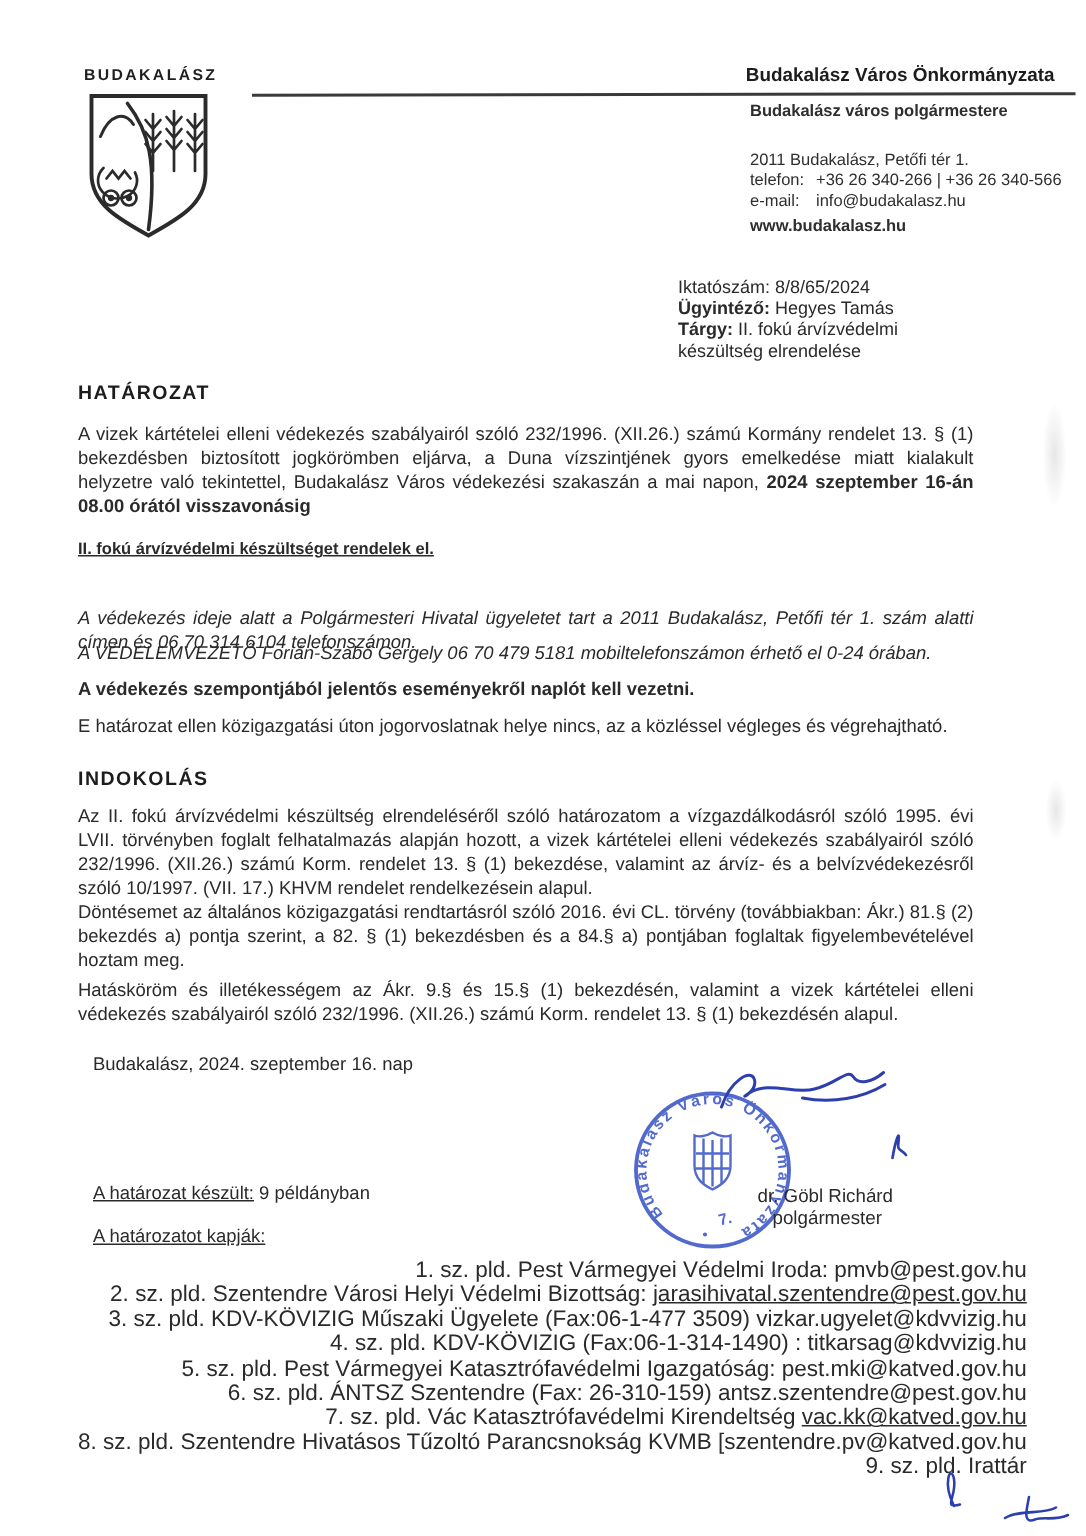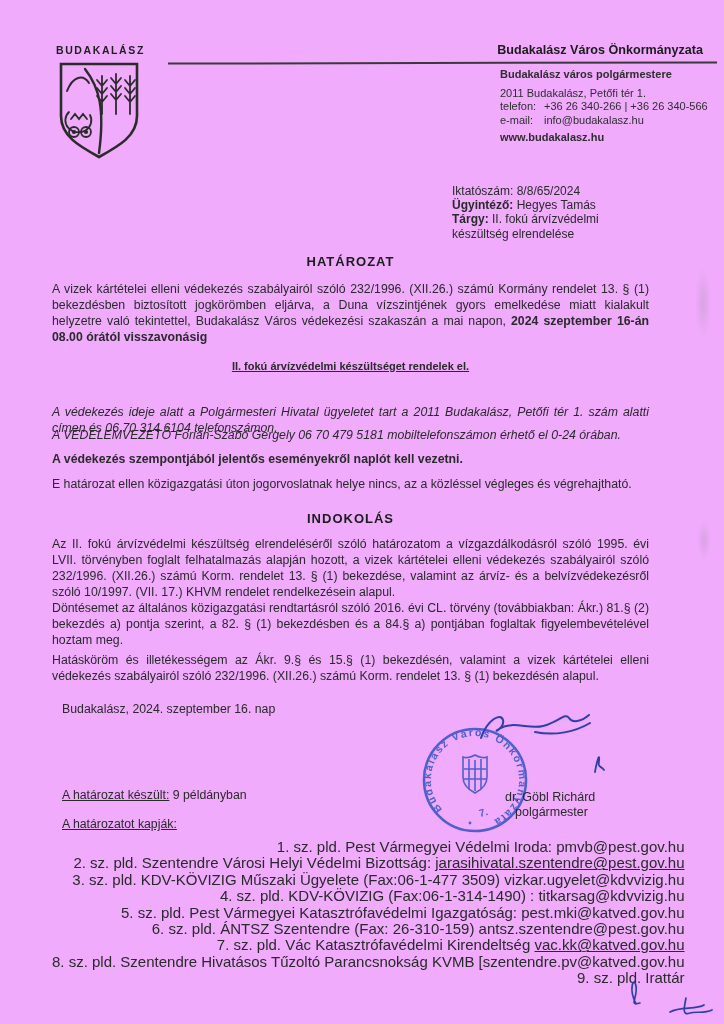--- a/index.html
+++ b/index.html
@@ -1,36 +1,36 @@
 <!DOCTYPE html>
 <html><head>
 <meta charset="utf-8">
 <style>
   html,body{margin:0;padding:0;background:#e8e8e8;}
   .page{
     position:relative;width:724px;height:1024px;margin:0 auto;
-    background:#f0abfc;overflow:hidden;
+    background:#ffffff;overflow:hidden;
     font-family:"Liberation Sans",sans-serif;color:#2a2a2a;
     font-size:12.3px;line-height:16px;
   }
   .abs{position:absolute;}
   .b{font-weight:bold;}
   .i{font-style:italic;}
   .u{text-decoration:underline;}
   .just{text-align:justify;}
-  .center{text-align:center;}
+  .center{}
   .body-col{left:52px;width:597px;}
 
   
   .logo-text{left:56px;top:42px;font-size:10.5px;font-weight:bold;letter-spacing:1.6px;color:#1f1f1f;}
   .logo-svg{left:54px;top:60px;}
   .org-name{right:21px;top:42px;font-size:12.6px;font-weight:bold;color:#1c1c1c;}
   .header-rule{left:168px;top:62px;width:549px;height:2px;background:#3a3a3a;transform:rotate(-0.12deg);}
   .contact{left:500px;top:68px;font-size:11px;line-height:13.5px;color:#2e2e2e;}
-  .contact .office{font-weight:bold;margin-bottom:5px;}
+  .contact .office{font-weight:bold;margin-bottom:19px;}
   .contact .lbl{display:inline-block;width:44px;}
   .contact .www{font-weight:bold;margin-top:4px;}
 
   
   .meta{left:452px;top:184px;font-size:12px;line-height:14.2px;width:172px;}
 
   
   .res-title{top:254px;font-size:13px;font-weight:bold;letter-spacing:1px;color:#1c1c1c;}
   .p1{top:281px;}
   .order{top:358px;font-size:11px;}

